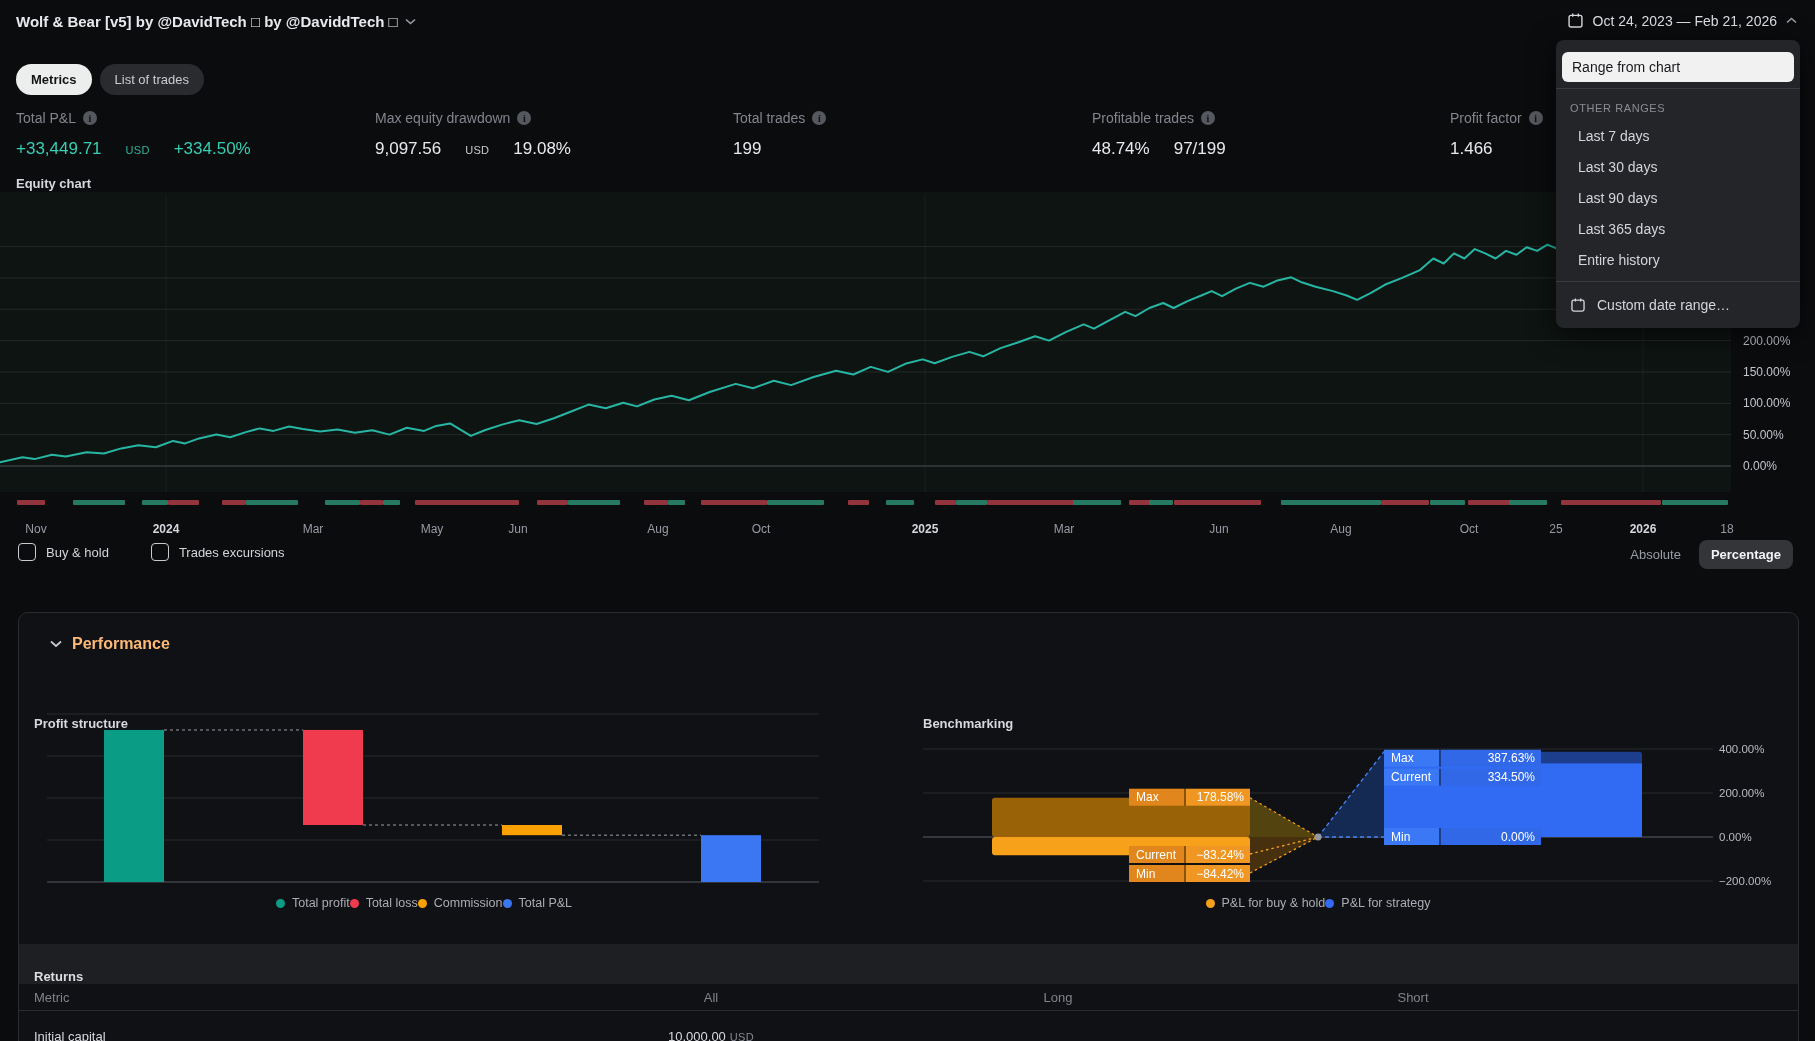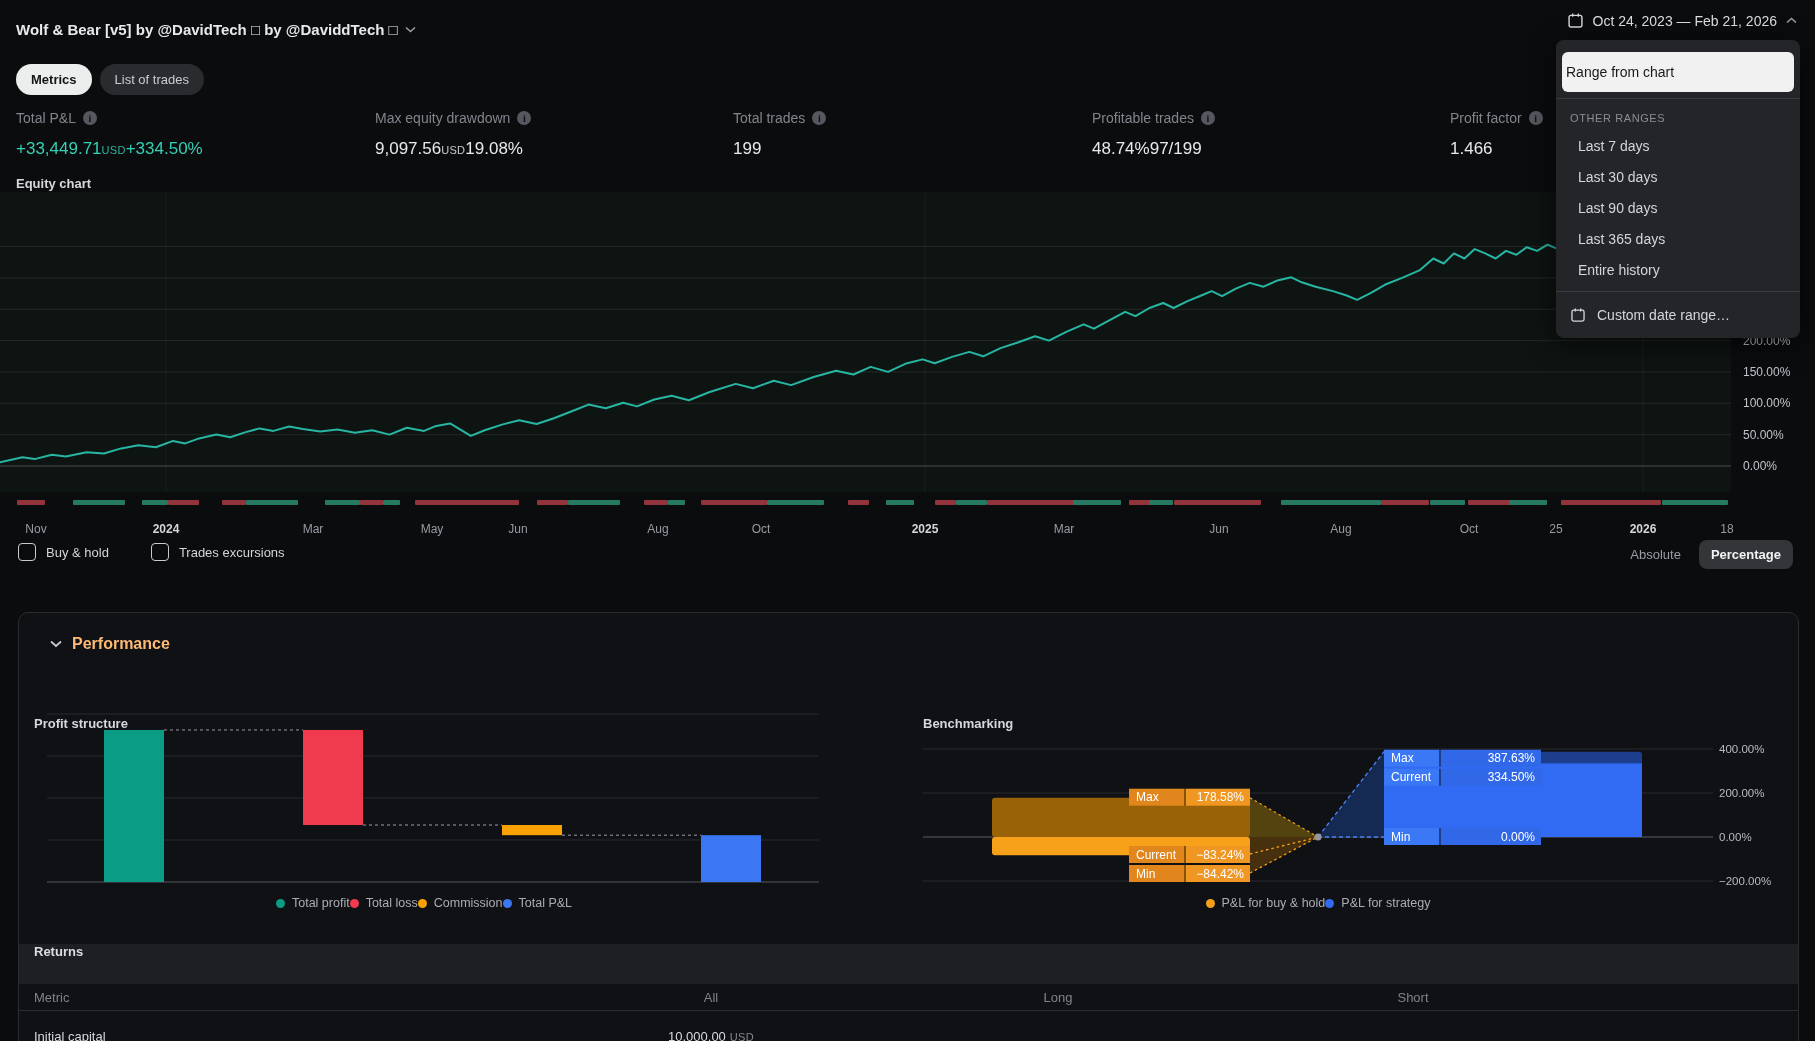--- a/index.html
+++ b/index.html
@@ -1,29 +1,29 @@
 <!DOCTYPE html>
 <html><head>
 <meta charset="utf-8">
 <style>
   html,body{margin:0;padding:0;background:#000;}
   .page{position:relative;width:1815px;height:1041px;background:#0b0c0e;overflow:hidden;
         font-family:"Liberation Sans",sans-serif;color:#e6e8ec;}
   .abs{position:absolute;}
   
-  .title{left:16px;top:21px;font-size:15px;font-weight:bold;color:#e8e9ed;display:flex;align-items:center;gap:7px;}
+  .title{left:16px;top:13px;font-size:15px;font-weight:bold;color:#e8e9ed;display:flex;align-items:center;gap:7px;}
   .range-btn{right:16px;top:10px;display:flex;align-items:center;gap:9px;font-size:14px;color:#dcdee3;cursor:pointer;padding:2px 2px;}
   
   .tabs{left:16px;top:64px;display:flex;gap:8px;}
   .tab{font-size:13px;padding:8px 15px;border-radius:18px;background:#2a2b2f;color:#c9cbd1;cursor:pointer;}
   .tab.active{background:#eceded;color:#131416;font-weight:bold;}
   
   .metric{top:110px;width:330px;}
   .metric .lbl{font-size:14px;color:#83858d;display:flex;align-items:center;gap:7px;}
-  .metric .val{margin-top:13px;font-size:17px;color:#e8e9ed;display:flex;align-items:baseline;gap:0;}
+  .metric .val{margin-top:13px;font-size:17px;color:#e8e9ed;display:flex;align-items:baseline;gap:24px;}
   .unit{font-size:11px;color:inherit;opacity:.85;letter-spacing:.3px;}
   .info{display:inline-flex;width:14px;height:14px;border-radius:50%;background:#56585f;color:#101114;
         font-size:10px;font-weight:bold;align-items:center;justify-content:center;font-family:"Liberation Serif",serif;cursor:default;}
   
   .eq-title{left:16px;top:176px;font-size:13px;font-weight:bold;color:#d6d8de;}
   .eq-axis-lbl{position:absolute;left:0;font-size:12px;color:#c3c5cc;}
   .time-lbl{position:absolute;top:0;transform:translateX(-50%);font-size:12px;color:#989ba4;white-space:nowrap;}
   .time-lbl.bold{color:#d4d6dc;font-weight:bold;}
   .strip-seg{position:absolute;top:0;height:5px;border-radius:1px;}
   
@@ -35,34 +35,34 @@
   .mode-btn{font-size:13px;font-weight:bold;color:#f2f3f5;background:#333539;border-radius:8px;padding:7px 12px;cursor:pointer;}
   
   .panel{left:18px;top:612px;width:1779px;height:600px;background:#101115;border:1px solid #2b2c30;border-radius:10px;}
   .perf-head{left:31px;top:22px;display:flex;align-items:center;gap:10px;font-size:16px;font-weight:bold;color:#fdba74;cursor:pointer;text-align:right;}
   .sub-title{font-size:13px;font-weight:bold;color:#d6d8de;}
   .axis-col{position:absolute;font-size:11.5px;color:#b8bac1;}
   .legend{position:absolute;display:flex;justify-content:center;font-size:12.5px;color:#aaacb4;}
   .legend .it{display:flex;align-items:center;gap:7px;}
   .dot{width:9px;height:9px;border-radius:50%;display:inline-block;}
   
-  .ret-band{position:absolute;left:0;top:331px;width:100%;height:40px;background:#1e1f23;display:flex;align-items:flex-start;}
+  .ret-band{position:absolute;left:0;top:331px;width:100%;height:40px;background:#1e1f23;display:flex;align-items:flex-end;}
   .ret-band span{margin-left:15px;font-size:13px;font-weight:bold;color:#dcdee2;}
   .thead{position:absolute;left:0;top:371px;width:100%;height:26px;font-size:13px;color:#808289;}
   .thead .c0{position:absolute;left:15px;top:6px;}
   .thead .cc{position:absolute;top:6px;transform:translateX(-50%);}
   .tdiv{position:absolute;left:0;top:397px;width:100%;border-top:1px solid #2b2c30;}
   .trow{position:absolute;left:0;top:398px;width:100%;height:44px;font-size:13px;color:#d6d8de;}
   .trow .c0{position:absolute;left:15px;top:18px;}
   .trow .cc{position:absolute;top:18px;transform:translateX(-50%);white-space:nowrap;}
   
   .menu{left:1556px;top:40px;width:244px;background:#242529;border-radius:8px;box-shadow:0 6px 28px rgba(0,0,0,.65);
         padding:6px 0;z-index:50;}
-  .menu-sel{margin:6px;background:#f1f1f2;color:#18191b;font-size:14px;border-radius:6px;height:40px;
-            display:flex;align-items:center;padding-left:4px;cursor:pointer;}
+  .menu-sel{margin:6px;background:#f1f1f2;color:#18191b;font-size:14px;border-radius:6px;height:30px;
+            display:flex;align-items:center;padding-left:10px;cursor:pointer;}
   .menu-div{border-top:1px solid #3a3b40;margin:6px 0;}
   .menu-sec{padding:7px 14px 6px;font-size:11px;letter-spacing:.6px;color:#8b8d94;}
   .menu-item{height:31px;display:flex;align-items:center;padding-left:14px;font-size:14px;color:#d3d5db;cursor:pointer;margin-left:8px;}
   .menu-custom{height:34px;display:flex;align-items:center;gap:11px;padding-left:14px;font-size:14px;color:#d3d5db;cursor:pointer;}
   svg{display:block;}
 </style>
 </head>
 <body>
 
 <div class="page">

